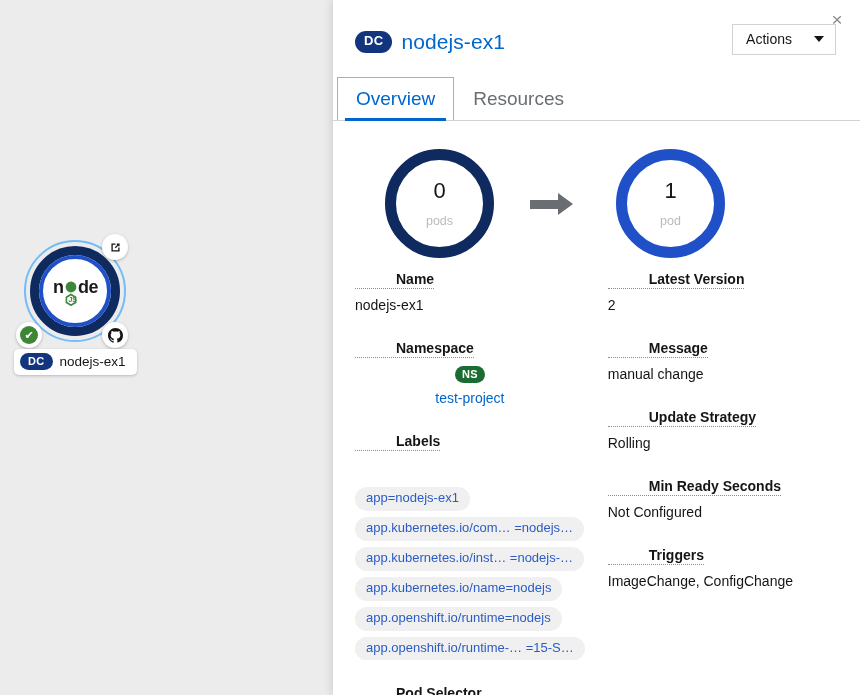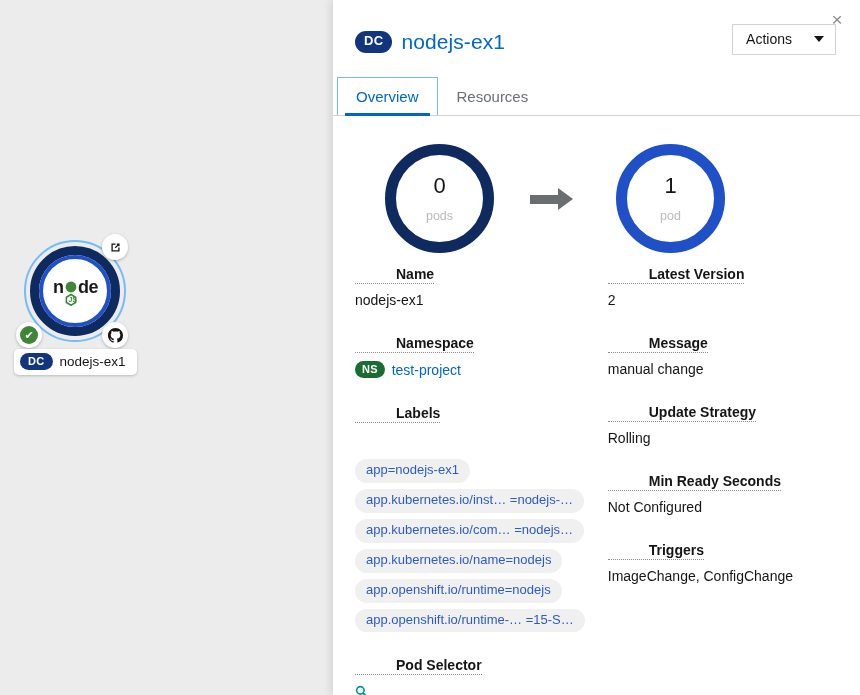--- a/index.html
+++ b/index.html
@@ -197,21 +197,21 @@
 
   
   #panel-tabs {
     margin-top: 22px;
     padding-left: 4px;
     display: flex;
     border-bottom: 1px solid #d2d2d2;
   }
   .tab {
     padding: 10px 18px 9px;
-    font-size: 15px;
+    font-size: 19px;
     color: #6a6e73;
     cursor: pointer;
     position: relative;
     background: transparent;
     border: 1px solid transparent;
     font-family: "Liberation Sans", sans-serif;
   }
   .tab.active {
     color: #0066cc;
     border: 1px solid #73bcf7;
@@ -301,20 +301,21 @@
   .dd {
     font-size: 14px;
     color: #151515;
     margin-bottom: 26px;
   }
 
   .ns-row {
     display: flex;
     align-items: center;
     gap: 7px;
+    flex-direction: column;
   }
   .ns-badge {
     background: #1a6c32;
     color: #fff;
     border-radius: 20px;
     font-size: 11px;
     font-weight: bold;
     padding: 2px 7px 3px;
     line-height: 1.1;
     letter-spacing: 0.2px;
@@ -463,22 +464,22 @@
           <div class="dd ns-row">
             <span class="ns-badge">NS</span>
             <span class="ns-link">test-project</span>
           </div>
         </div>
 
         <div>
           <div class="dt">Labels</div>
           <div id="labels-list">
             <span class="chip">app=nodejs-ex1</span>
+            <span class="chip">app.kubernetes.io/com… =nodejs…</span>
             <span class="chip">app.kubernetes.io/inst… =nodejs-…</span>
-            <span class="chip">app.kubernetes.io/com… =nodejs…</span>
             <span class="chip">app.kubernetes.io/name=nodejs</span>
             <span class="chip">app.openshift.io/runtime=nodejs</span>
             <span class="chip">app.openshift.io/runtime-… =15-S…</span>
           </div>
         </div>
 
         <div>
           <div class="dt">Pod Selector</div>
           <div id="pod-selector-value">
             <span class="search-icon">

